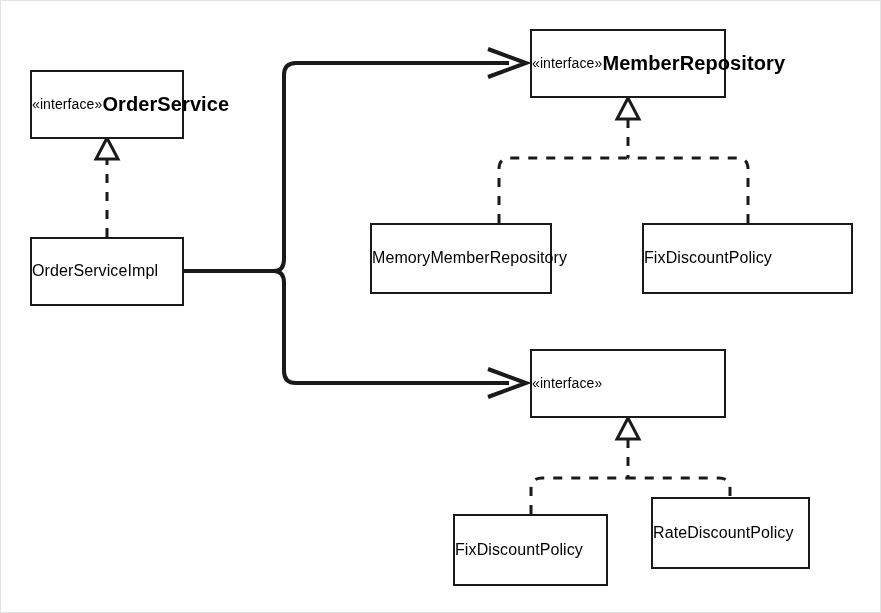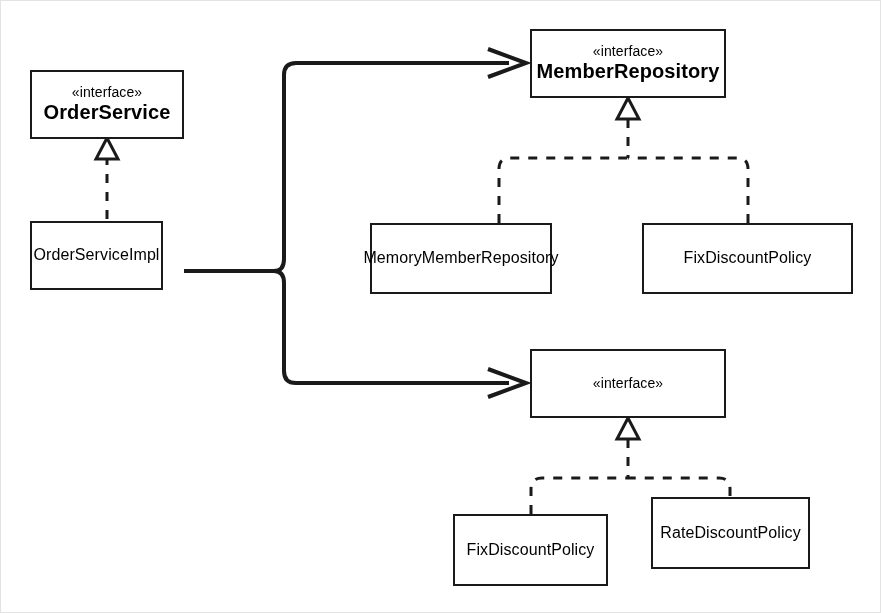--- a/index.html
+++ b/index.html
@@ -29,23 +29,22 @@
     width: 881px;
     height: 613px;
     pointer-events: none;
   }
   .node {
     position: absolute;
     box-sizing: border-box;
     background: #ffffff;
     border: 2px solid #1a1a1a;
     display: flex;
-    flex-direction: column;
     align-items: center;
-    justify-content: center;
+    justify-content: flex-start;
     text-align: center;
     line-height: 1.18;
     color: #000000;
   }
   .stereotype {
     font-size: 14px;
     font-weight: normal;
     letter-spacing: 0.1px;
     display: block;
   }
@@ -102,21 +101,21 @@
       <path d="M 530 513 L 530 488 Q 530 477 541 477 L 627 477" fill="none" stroke="#1a1a1a" stroke-width="3" stroke-dasharray="9 9" stroke-linejoin="round"></path>
       <path d="M 729 513 L 729 488 Q 729 477 718 477 L 627 477" fill="none" stroke="#1a1a1a" stroke-width="3" stroke-dasharray="9 9" stroke-linejoin="round"></path>
     </g>
   </svg>
 
   <div class="node" style="left:29px; top:69px; width:154px; height:69px;">
     <span class="stereotype">«interface»</span>
     <span class="iname">OrderService</span>
   </div>
 
-  <div class="node" style="left:29px; top:220px; width:133px; height:69px;">
+  <div class="node" style="left:29px; top:236px; width:154px; height:69px;">
     <span class="cname">OrderServiceImpl</span>
   </div>
 
   <div class="node" style="left:529px; top:28px; width:196px; height:69px;">
     <span class="stereotype">«interface»</span>
     <span class="iname">MemberRepository</span>
   </div>
 
   <div class="node" style="left:369px; top:222px; width:182px; height:71px;">
     <span class="cname">MemoryMemberRepository</span>

